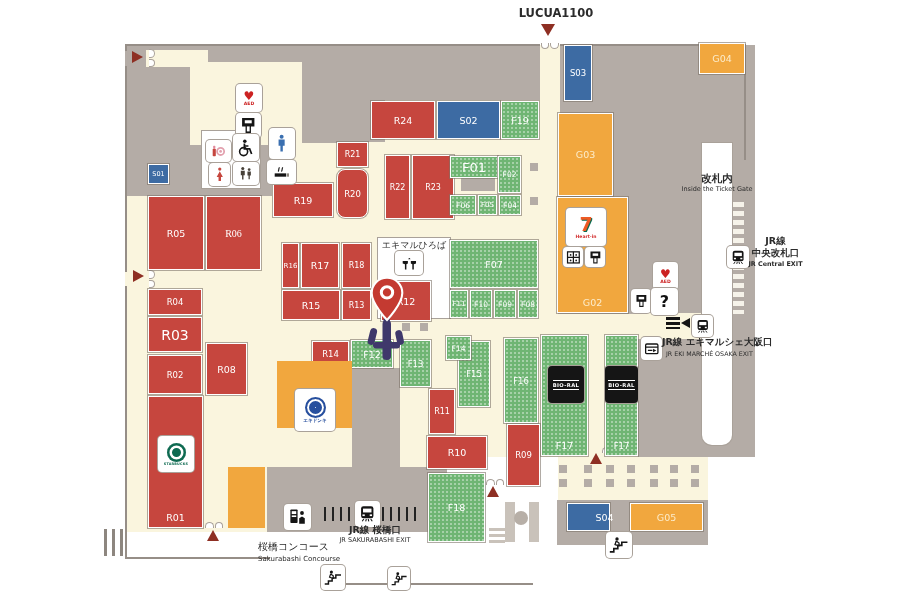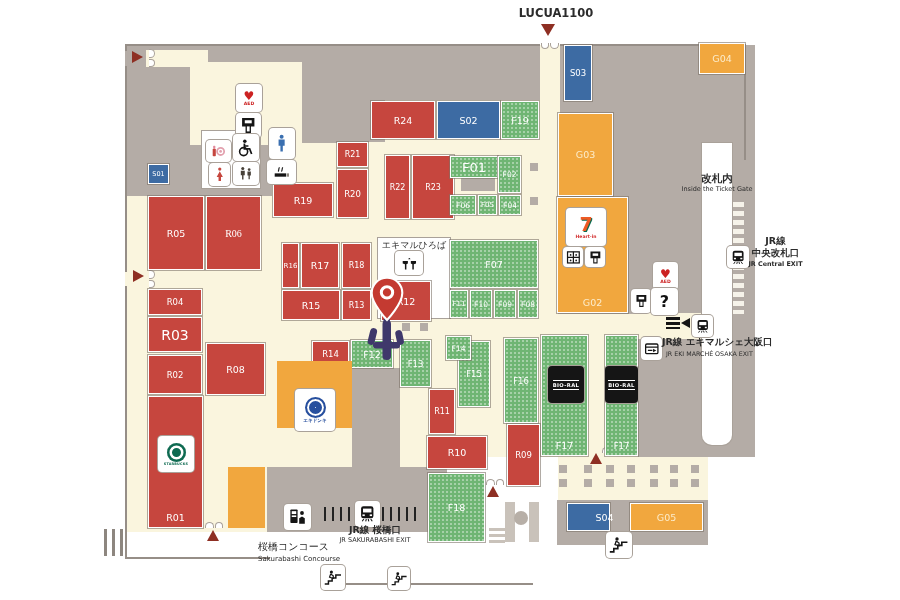--- a/index.html
+++ b/index.html
@@ -156,33 +156,33 @@
     </div>
     <div class="abs block b-r" style="left: 148px; top: 289px; width: 54px; height: 26px;">
       <span style="font-size: 8.5px;">R04</span>
     </div>
     <div class="abs block b-r" style="left: 148px; top: 317px; width: 54px; height: 35px;">
       <span style="font-size: 14px;">R03</span>
     </div>
     <div class="abs block b-r" style="left: 148px; top: 355px; width: 54px; height: 39px;">
       <span style="font-size: 8.5px;">R02</span>
     </div>
-    <div class="abs block b-r" style="left: 206px; top: 343px; width: 59px; height: 52px;">
+    <div class="abs block b-r" style="left: 206px; top: 343px; width: 41px; height: 52px;">
       <span style="font-size: 9.5px;">R08</span>
     </div>
     <div class="abs block b-r lp-b" style="left: 148px; top: 396px; width: 55px; height: 132px;">
       <span style="font-size: 9.5px;">R01</span>
     </div>
     <div class="abs block b-r" style="left: 273px; top: 183px; width: 60px; height: 34px;">
       <span style="font-size: 9.5px;">R19</span>
     </div>
     <div class="abs block b-r" style="left: 337px; top: 142px; width: 31px; height: 25px;">
       <span style="font-size: 8px;">R21</span>
     </div>
-    <div class="abs block b-r" style="left: 337px; top: 169px; width: 31px; height: 49px;">
+    <div class="abs block b-r" style="left: 337px; top: 169px; width: 31px; height: 49px; border-radius: 8px;">
       <span style="font-size: 8.5px;">R20</span>
     </div>
     <div class="abs block b-r" style="left: 385px; top: 155px; width: 25px; height: 64px;">
       <span style="font-size: 8px;">R22</span>
     </div>
     <div class="abs block b-r" style="left: 412px; top: 155px; width: 42px; height: 64px;">
       <span style="font-size: 8px;">R23</span>
     </div>
     <div class="abs block b-r" style="left: 371px; top: 101px; width: 64px; height: 38px;">
       <span style="font-size: 9.5px;">R24</span>

